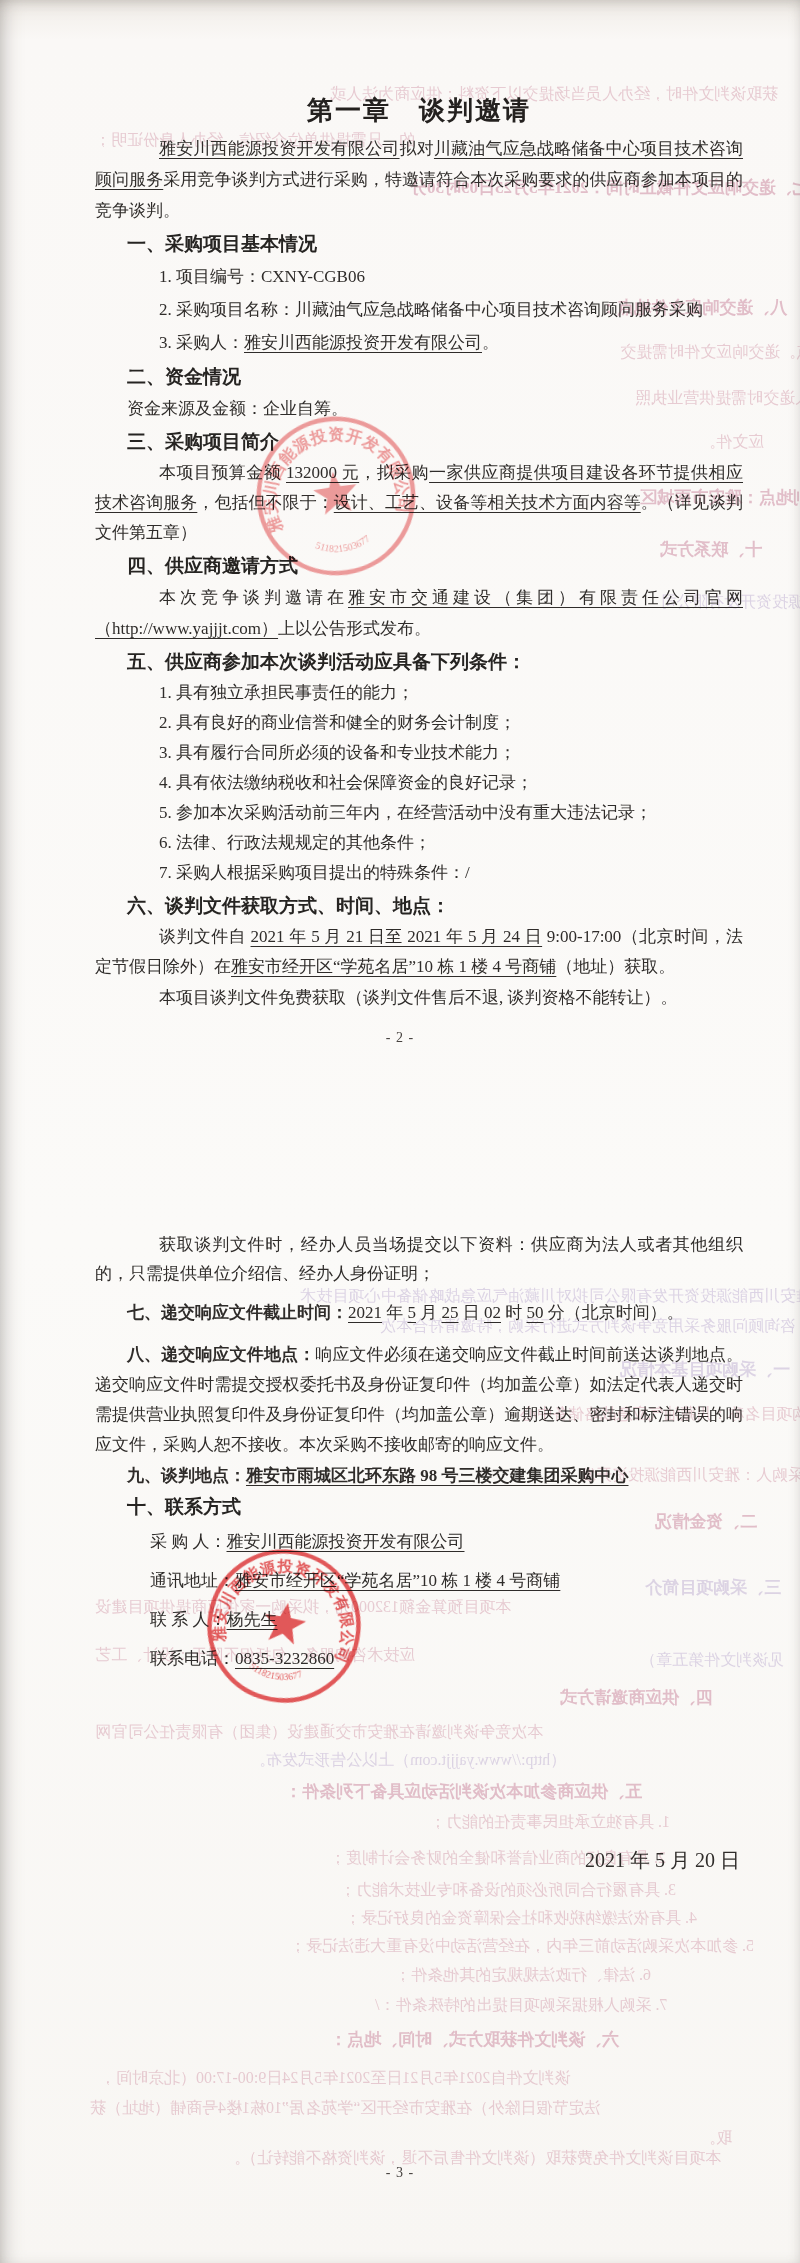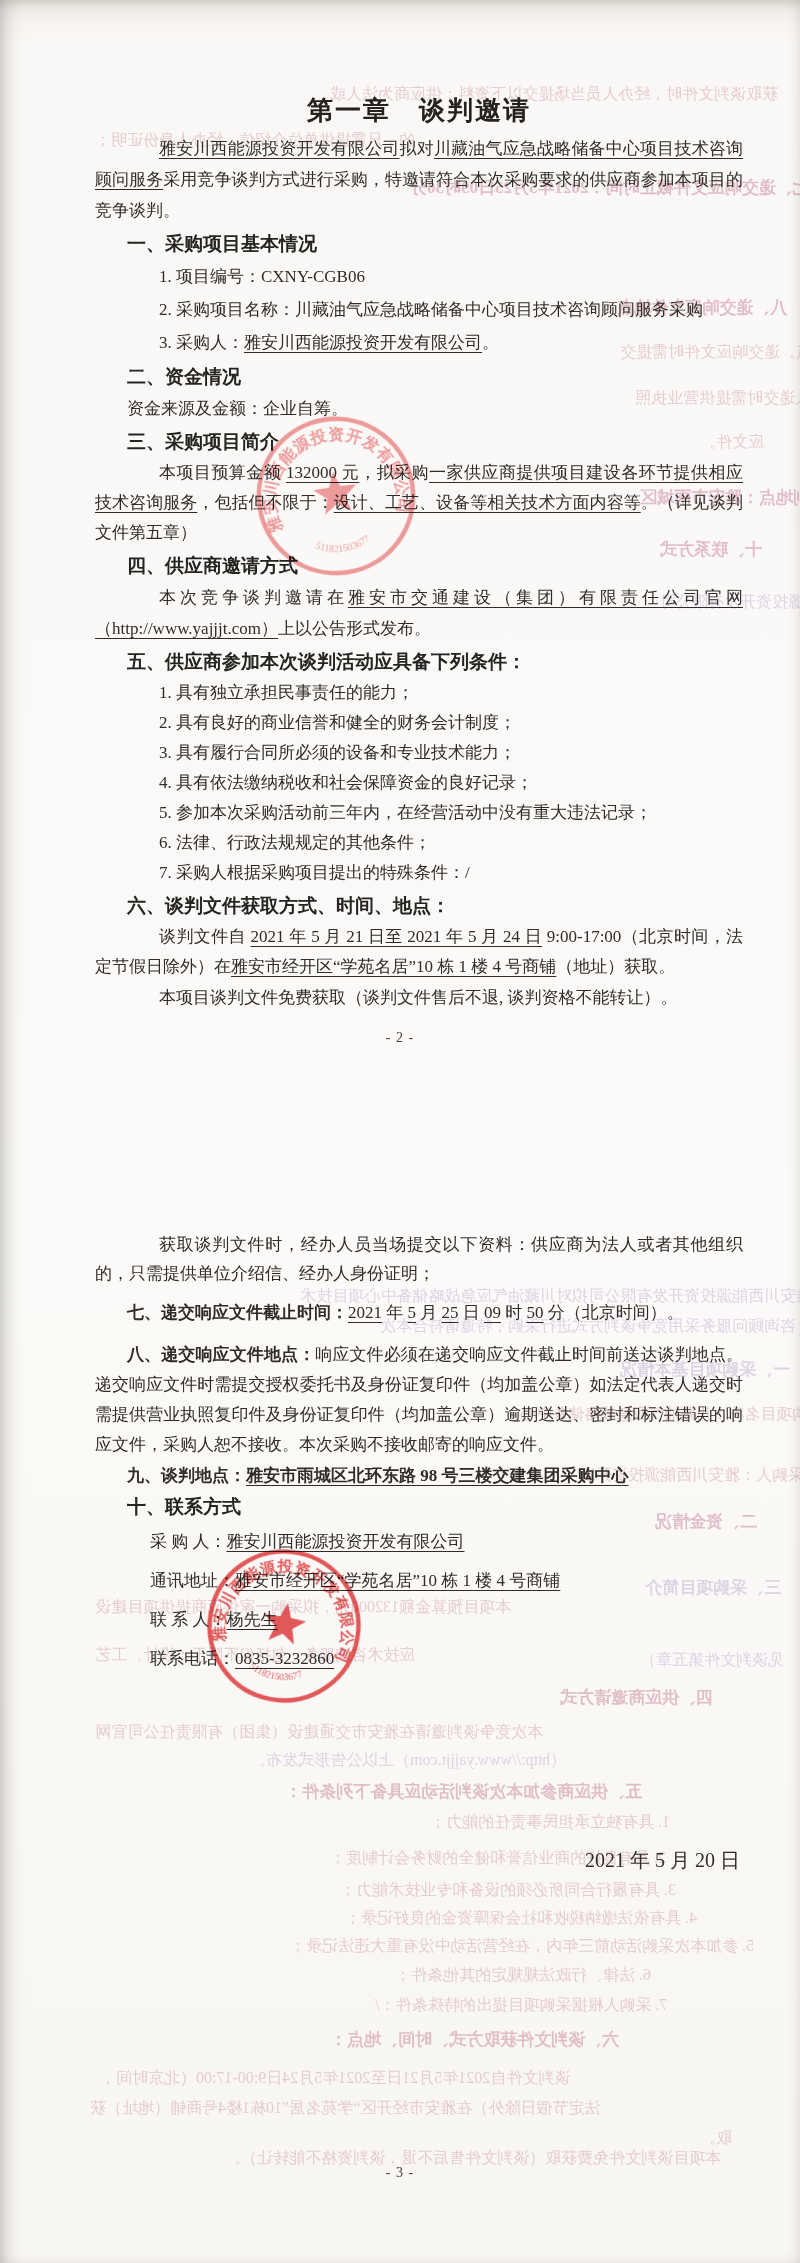--- a/index.html
+++ b/index.html
@@ -126,21 +126,21 @@
     <h2 class="sec">六、谈判文件获取方式、时间、地点：</h2>
     <p class="para indent s3para"><span>谈判文件自 </span><span class="u">2021 年 5 月 21 日至 2021 年 5 月 24 日</span><span> 9:00-17:00（北京时间，法定节假日除外）在</span><span class="u">雅安市经开区“学苑名居”10 栋 1 楼 4 号商铺</span><span>（地址）获取。</span></p>
     <p class="para indent">本项目谈判文件免费获取（谈判文件售后不退, 谈判资格不能转让）。</p>
   </section>
 
   <div class="page-num pn2">- 2 -</div>
 
   <section class="page page2">
     <p class="para indent" style="line-height:29px;">获取谈判文件时，经办人员当场提交以下资料：供应商为法人或者其他组织的，只需提供单位介绍信、经办人身份证明；</p>
 
-    <p class="para indent-sm" style="margin-top:10px;line-height:30px;"><span class="b">七、递交响应文件截止时间：</span><span class="u">2021</span><span> 年 </span><span class="u">5</span><span> 月 </span><span class="u">25</span><span> 日 </span><span class="u">09</span><span> 时 </span><span class="u">50</span><span> 分（北京时间）。</span></p>
+    <p class="para indent-sm" style="margin-top:10px;line-height:30px;"><span class="b">七、递交响应文件截止时间：</span><span class="u">2021</span><span> 年 </span><span class="u">5</span><span> 月 </span><span class="u">25</span><span> 日 </span><span class="u">02</span><span> 时 </span><span class="u">50</span><span> 分（北京时间）。</span></p>
 
     <p class="para indent-sm" style="margin-top:12px;line-height:30px;"><span class="b">八、递交响应文件地点：</span><span>响应文件必须在递交响应文件截止时间前送达谈判地点。递交响应文件时需提交授权委托书及身份证复印件（均加盖公章）如法定代表人递交时需提供营业执照复印件及身份证复印件（均加盖公章）逾期送达、密封和标注错误的响应文件，采购人恕不接收。本次采购不接收邮寄的响应文件。</span></p>
 
     <p class="para indent-sm"><span class="b">九、谈判地点：</span><span class="u b">雅安市雨城区北环东路 98 号三楼交建集团采购中心</span></p>
 
     <h2 class="sec" style="margin:0 0 0 32px;line-height:31px;">十、联系方式</h2>
 
     <p class="contact"><span>采 购 人：</span><span class="u">雅安川西能源投资开发有限公司</span></p>
     <p class="contact"><span>通讯地址：</span><span class="u">雅安市经开区“学苑名居”10 栋 1 楼 4 号商铺</span></p>
     <p class="contact"><span>联 系 人：</span><span class="u">杨先生</span></p>

